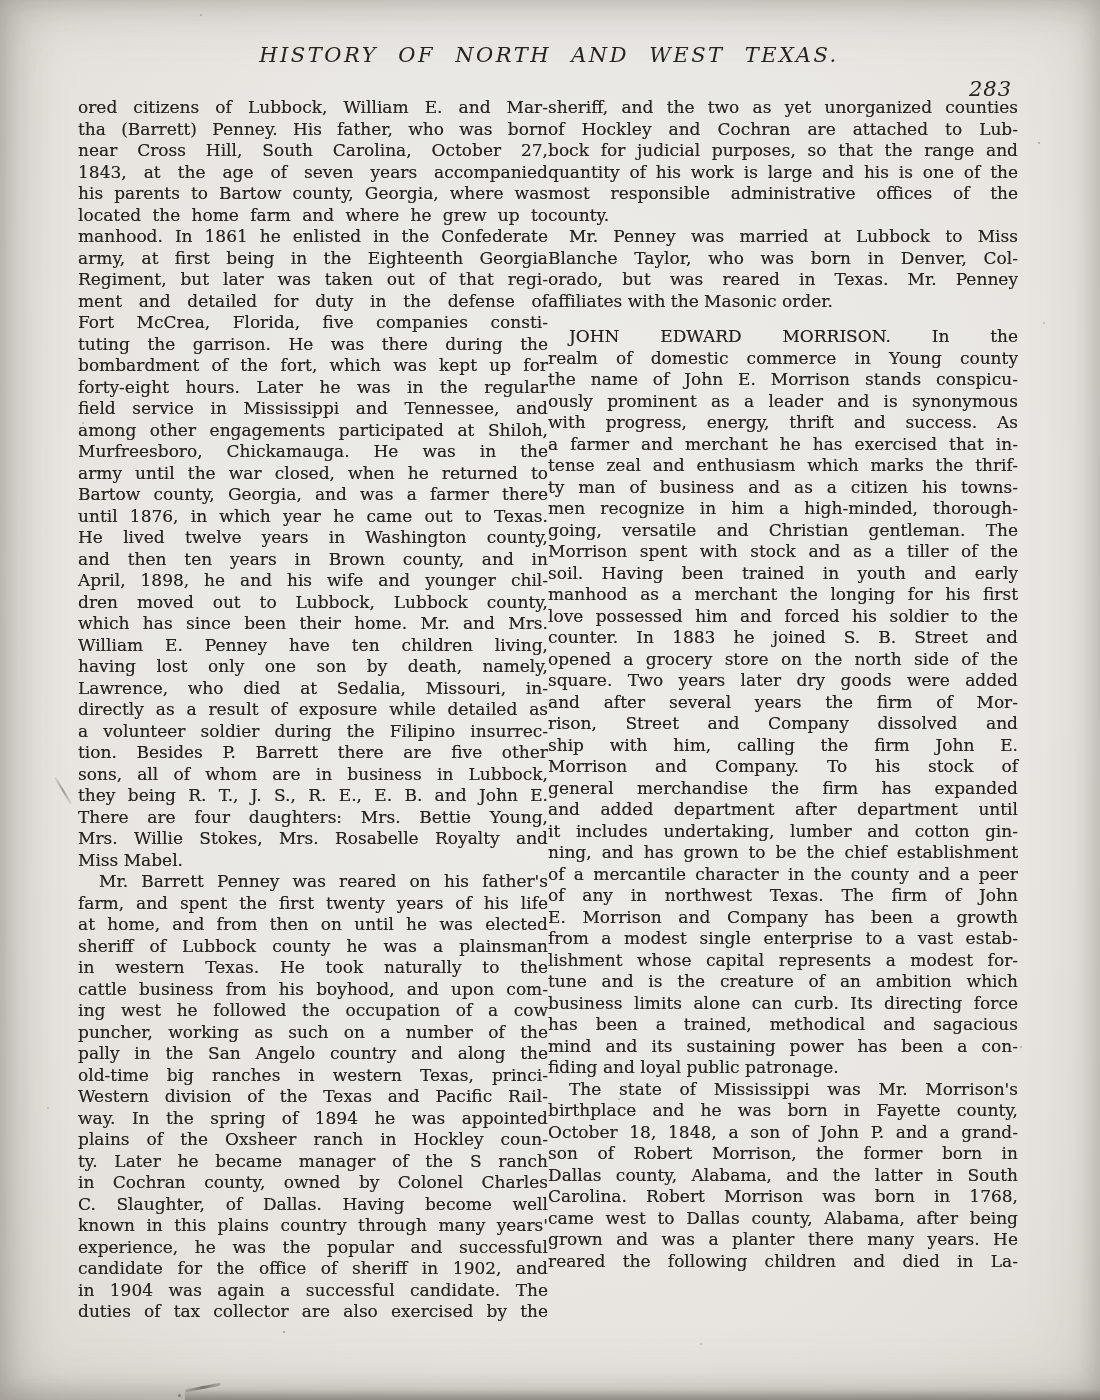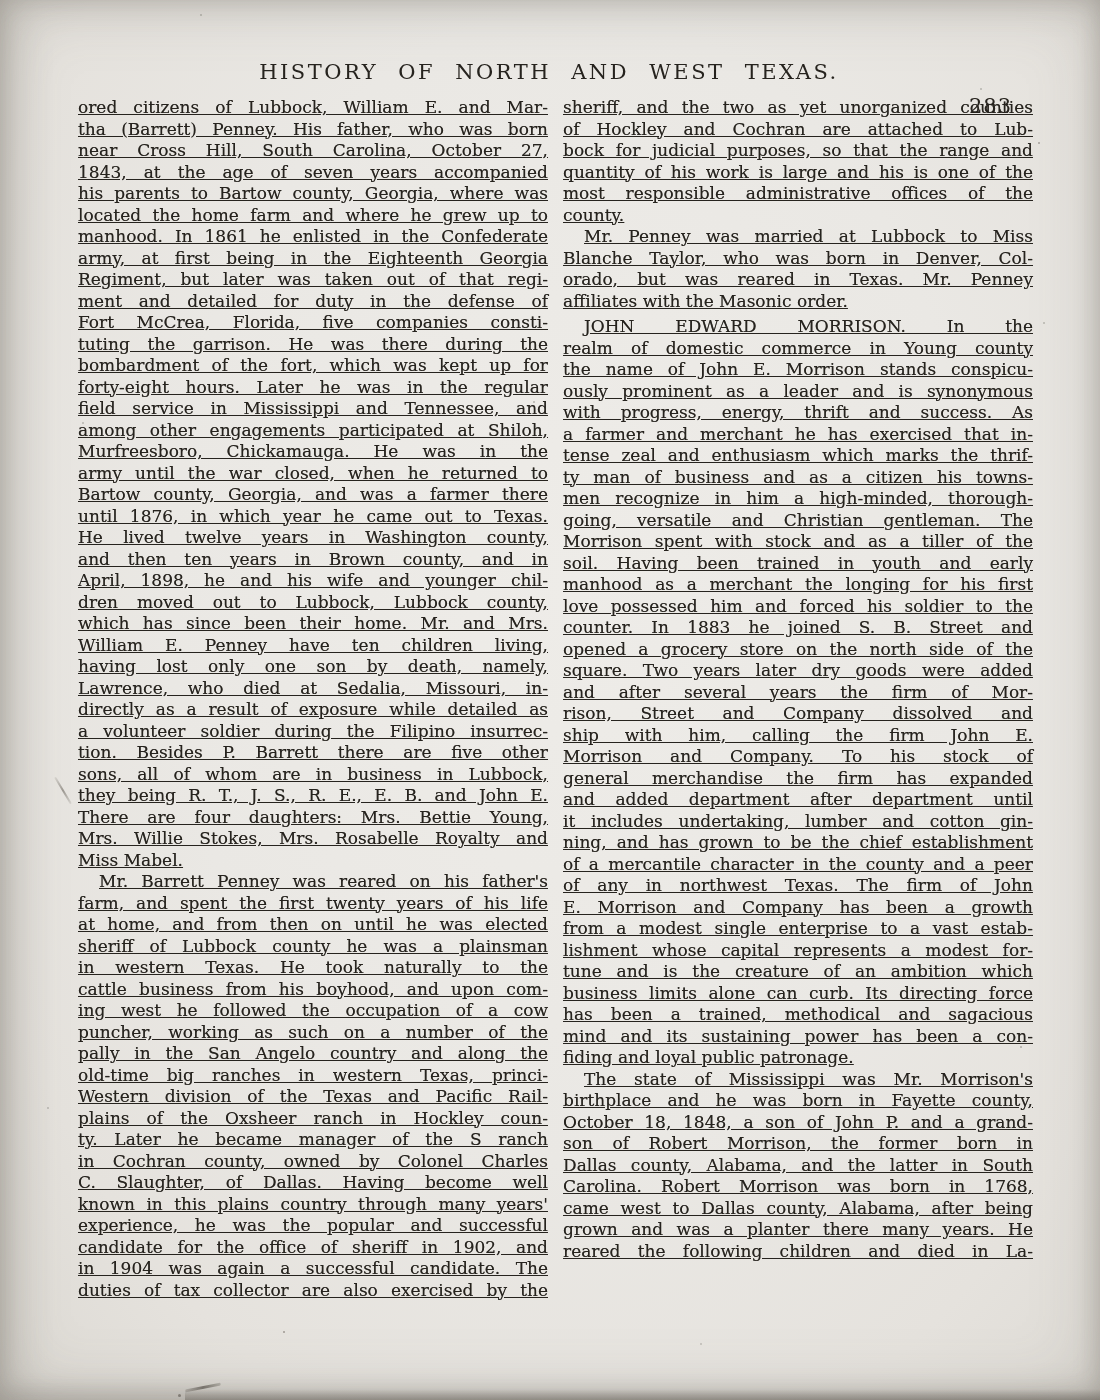--- a/index.html
+++ b/index.html
@@ -64,52 +64,51 @@
     width: 3px; height: 3px; border-radius: 50%;
     background: rgba(90,85,78,0.6);
   }
   
   .bottom-edge {
     position: absolute;
     left: 185px; right: 0; bottom: 0; height: 11px;
     background: linear-gradient(to top, rgba(75,70,62,0.38), rgba(75,70,62,0));
   }
 
-  .header { position: absolute; top: 60px; left: 78px; right: 80px; height: 28px; }
+  .header { position: absolute; top: 43px; left: 78px; right: 80px; height: 28px; font-style: italic; }
   .running-title {
     text-align: center;
     font-size: 21px;
     letter-spacing: 2.5px;
     word-spacing: 11px;
     color: #26231e;
   }
   .page-number {
     position: absolute; right: 8px; top: 2px;
     font-size: 21px; letter-spacing: 1px; margin-top: 32px;
   }
 
   .columns {
     position: absolute;
     top: 97px; left: 78px;
     display: flex;
-    gap: 15px;
-    text-decoration: underline;
+    gap: 0;
   }
   .col { width: 470px; }
   .line {
     font-size: 17px;
     line-height: 21.5px;
     text-align: justify;
     text-align-last: justify;
     color: #26231e;
     text-shadow: 0 0 0.5px rgba(38, 35, 30, 0.55);
   }
   .line.end-line { text-align-last: left; }
   .para.indent .line:first-child { text-indent: 21px; }
-  .para.space-before { margin-top: 4px; }
+  .para.space-before { margin-top: 14px; }
 </style>
 </head>
 <body>
 
 <div class="page">
   <div class="speckles"></div>
 
   <div class="header">
     <div class="running-title">HISTORY OF NORTH AND WEST TEXAS.</div>
     <div class="page-number">283</div>
@@ -160,20 +159,21 @@
           <div class="line">farm, and spent the first twenty years of his life</div>
           <div class="line">at home, and from then on until he was elected</div>
           <div class="line">sheriff of Lubbock county he was a plainsman</div>
           <div class="line">in western Texas. He took naturally to the</div>
           <div class="line">cattle business from his boyhood, and upon com-</div>
           <div class="line">ing west he followed the occupation of a cow</div>
           <div class="line">puncher, working as such on a number of the</div>
           <div class="line">pally in the San Angelo country and along the</div>
           <div class="line">old-time big ranches in western Texas, princi-</div>
           <div class="line">Western division of the Texas and Pacific Rail-</div>
+          <div class="line">way. In the spring of 1894 he was appointed</div>
           <div class="line">plains of the Oxsheer ranch in Hockley coun-</div>
           <div class="line">ty. Later he became manager of the S ranch</div>
           <div class="line">in Cochran county, owned by Colonel Charles</div>
           <div class="line">C. Slaughter, of Dallas. Having become well</div>
           <div class="line">known in this plains country through many years'</div>
           <div class="line">experience, he was the popular and successful</div>
           <div class="line">candidate for the office of sheriff in 1902, and</div>
           <div class="line">in 1904 was again a successful candidate. The</div>
           <div class="line">duties of tax collector are also exercised by the</div>
         </div>

